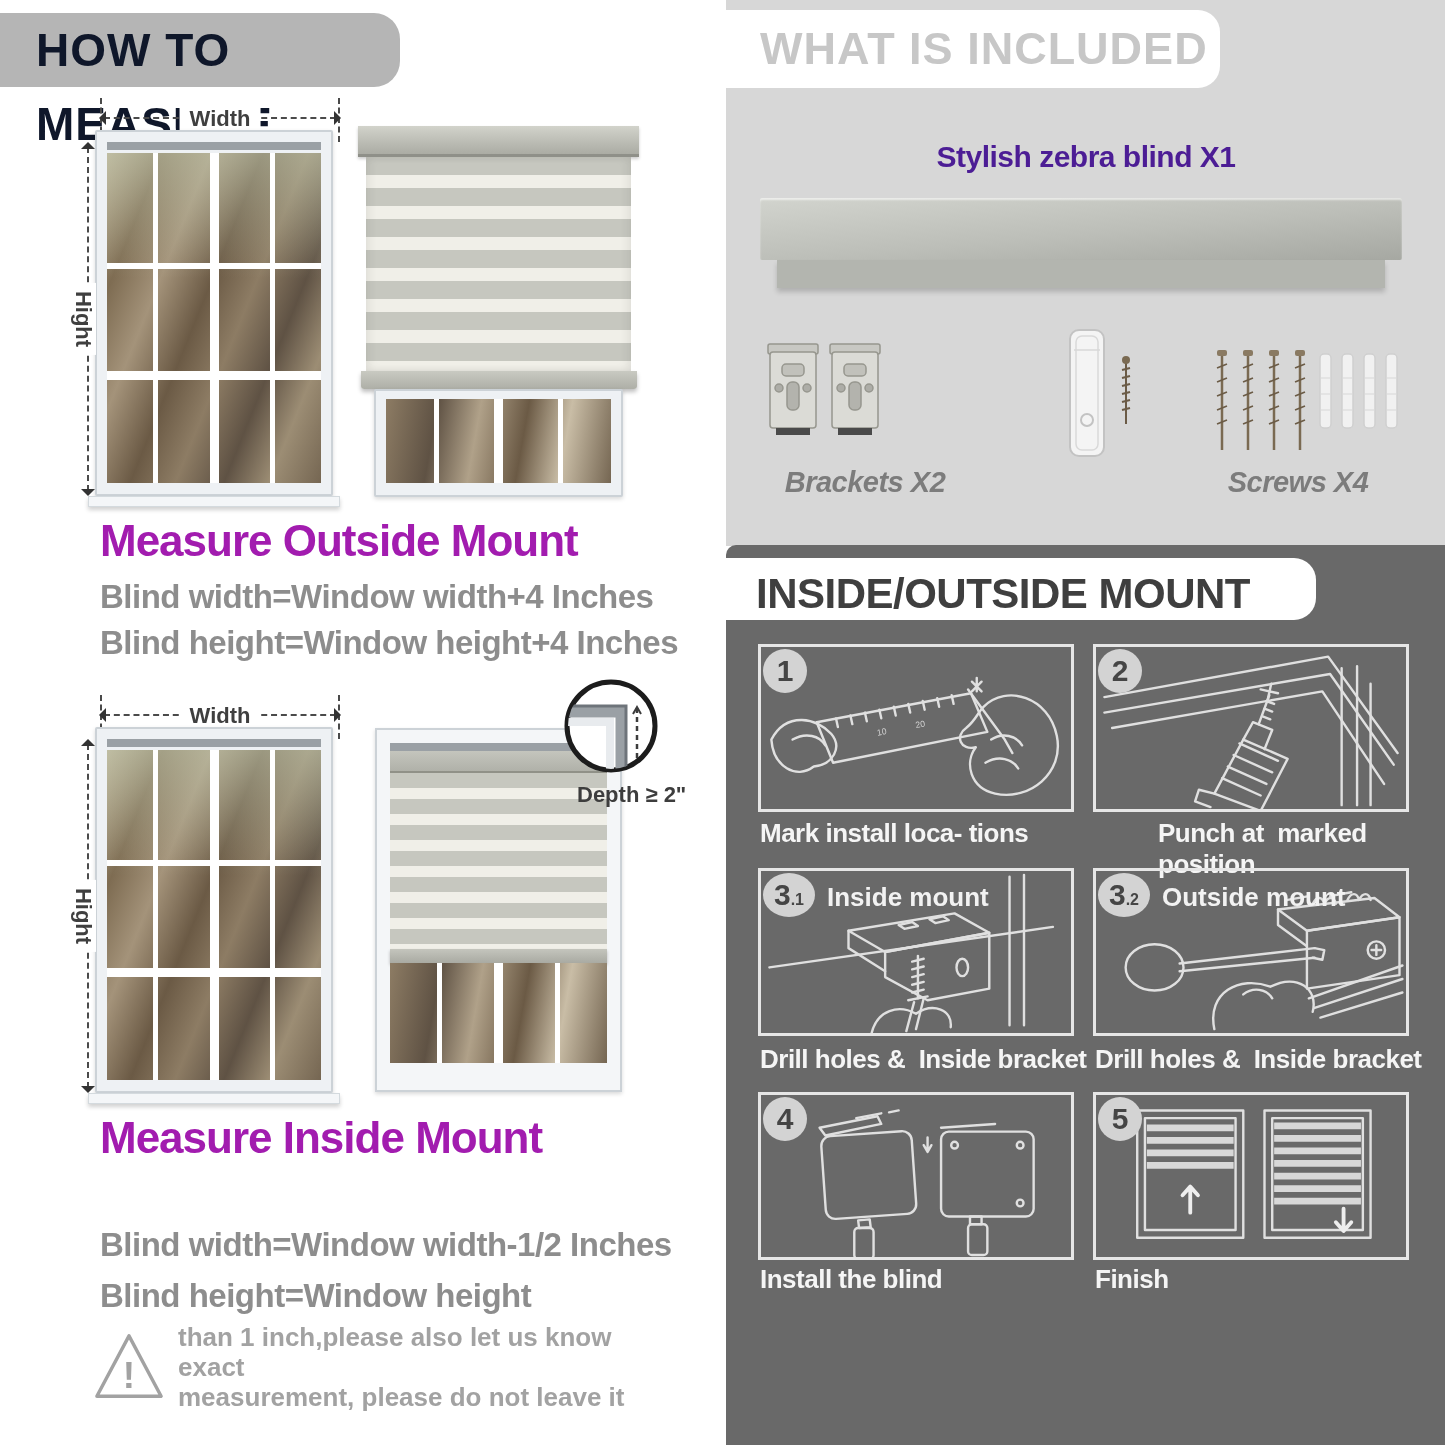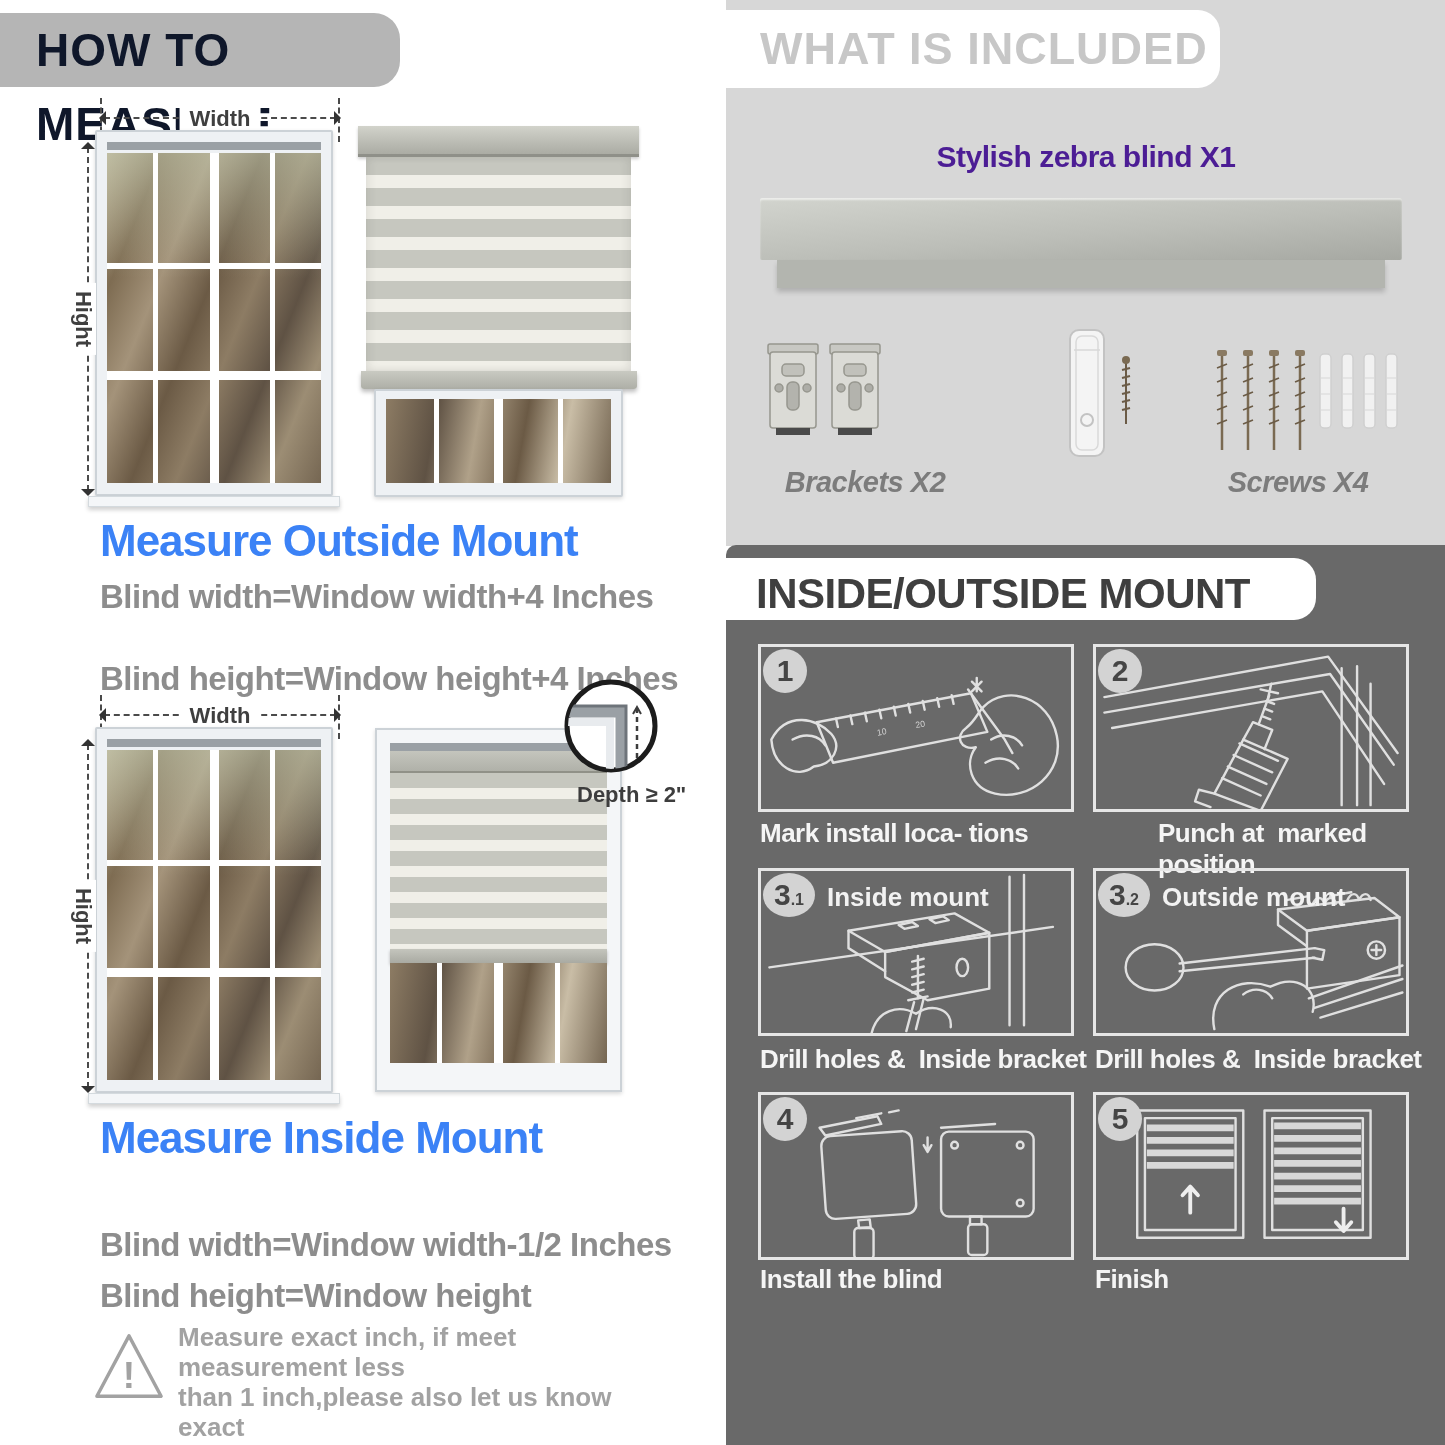--- a/index.html
+++ b/index.html
@@ -4,21 +4,21 @@
 <style>
   html,body{margin:0;padding:0;background:#fff;}
   #page{position:relative;width:1445px;height:1445px;background:#ffffff;overflow:hidden;
         font-family:"Liberation Sans", sans-serif; -webkit-font-smoothing:antialiased;}
   [data-name]{box-sizing:border-box;}
 
   
   .banner-left{position:absolute;left:0;top:13px;width:400px;height:74px;background:#b5b5b5;
     border-radius:0 26px 26px 0;color:#0f172a;font-size:46px;font-weight:bold;line-height:74px;
     padding-left:36px;letter-spacing:1px;}
-  .sec-heading{position:absolute;color:#3b82f6;font-size:44px;font-weight:bold;letter-spacing:-1px;white-space:nowrap;}
+  .sec-heading{position:absolute;color:#a21caf;font-size:44px;font-weight:bold;letter-spacing:-1px;white-space:nowrap;}
   .sec-line{position:absolute;color:#8d8d8d;font-size:33px;font-weight:bold;letter-spacing:-0.5px;white-space:nowrap;}
 
   
   .harrow{position:absolute;height:30px;}
   .harrow .line{position:absolute;left:4px;right:4px;top:13px;border-top:2px dashed #4a4a4a;}
   .harrow .ah-l,.harrow .ah-r{position:absolute;top:7px;width:0;height:0;border:7px solid transparent;}
   .harrow .ah-l{left:-1px;border-right-color:#333;border-left:none;}
   .harrow .ah-r{right:-1px;border-left-color:#333;border-right:none;}
   .harrow .tick{position:absolute;top:-6px;height:44px;border-left:2px dashed #4a4a4a;}
   .harrow .lbl{position:absolute;left:50%;top:50%;transform:translate(-50%,-50%);background:#fff;
@@ -132,21 +132,21 @@
 
   <div class="headrail" style="left:358px;top:126px;width:281px;height:31px;" data-name="blind-headrail"></div>
   <div class="fabric" style="left:366px;top:157px;width:265px;height:214px;" data-name="blind-fabric-stripes"></div>
   <div class="botrail" style="left:361px;top:371px;width:276px;height:18px;" data-name="blind-bottom-rail"></div>
   <div class="window" style="left:374px;top:389px;width:249px;height:108px;padding:8px 10px 12px 10px;" data-name="window-below-blind">
     <div class="glass-part" style="height:84px;" data-name="window-glass"></div>
   </div>
 
   <div class="sec-heading" style="left:100px;top:516px;" data-name="outside-mount-title">Measure Outside Mount</div>
   <div class="sec-line" style="left:100px;top:578px;" data-name="outside-mount-rule-width">Blind width=Window width+4 Inches</div>
-  <div class="sec-line" style="left:100px;top:624px;margin-top:36px;" data-name="outside-mount-rule-height">Blind height=Window height+4 Inches</div>
+  <div class="sec-line" style="left:100px;top:624px;" data-name="outside-mount-rule-height">Blind height=Window height+4 Inches</div>
 
   <div class="harrow" style="left:100px;top:701px;width:240px;" data-name="width-arrow-inside">
     <div class="tick" style="left:0;" data-name="arrow-tick"></div>
     <div class="tick" style="right:0;" data-name="arrow-tick"></div>
     <div class="line" data-name="arrow-line"></div>
     <div class="ah-l" data-name="arrowhead-left-icon"></div>
     <div class="ah-r" data-name="arrowhead-right-icon"></div>
     <div class="lbl" data-name="width-label">Width</div>
   </div>
 
@@ -194,21 +194,20 @@
   <div class="sec-line" style="left:100px;top:1226px;text-align:center;" data-name="inside-mount-rule-width">Blind width=Window width-1/2 Inches</div>
   <div class="sec-line" style="left:100px;top:1277px;" data-name="inside-mount-rule-height">Blind height=Window height</div>
 
   <div style="position:absolute;left:92px;top:1328px;width:74px;height:78px;" data-name="warning-triangle-icon">
     <svg viewBox="0 0 76 80" width="74" height="78">
       <path d="M 38,8 L 71,70 L 5,70 Z" fill="none" stroke="#a2a2a2" stroke-width="3.5" stroke-linejoin="round"></path>
       <text x="38" y="62" text-anchor="middle" font-size="38" font-weight="bold" fill="#a2a2a2" font-family="Liberation Sans, sans-serif">!</text>
     </svg>
   </div>
   <div class="warn-text" style="left:178px;top:1322px;width:470px;" data-name="warning-text">
-    <span data-name="warning-line">Measure exact inch, if meet measurement less</span>
     <span data-name="warning-line">than 1 inch,please also let us know exact</span>
     <span data-name="warning-line">measurement, please do not leave it</span>
   </div>
 
   <div class="panel-light" data-name="included-panel"></div>
   <div class="banner-wii" data-name="what-is-included-banner">WHAT IS INCLUDED</div>
   <div class="product-label" data-name="product-label">Stylish zebra blind X1</div>
 
   <div class="rail-main" data-name="headrail-product"></div>
   <div class="rail-under" data-name="headrail-valance"></div>

